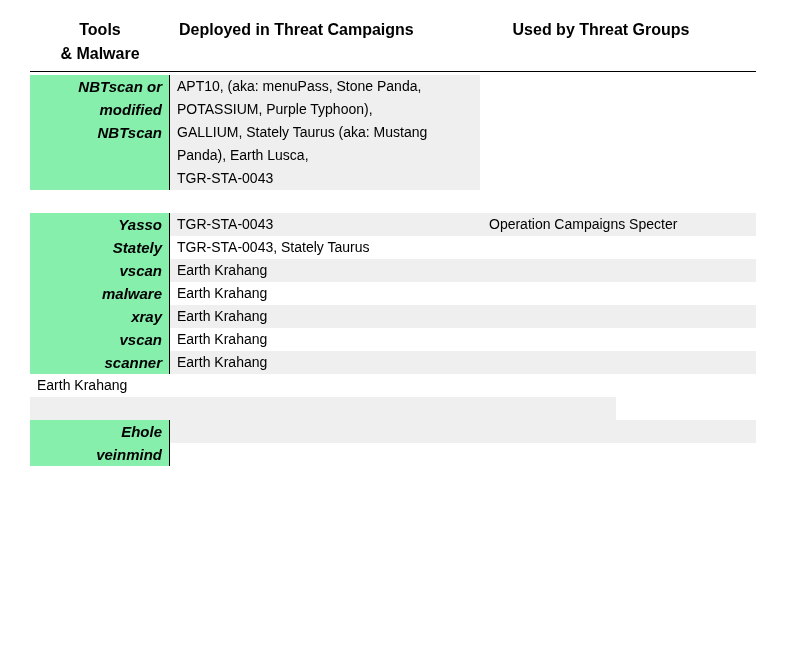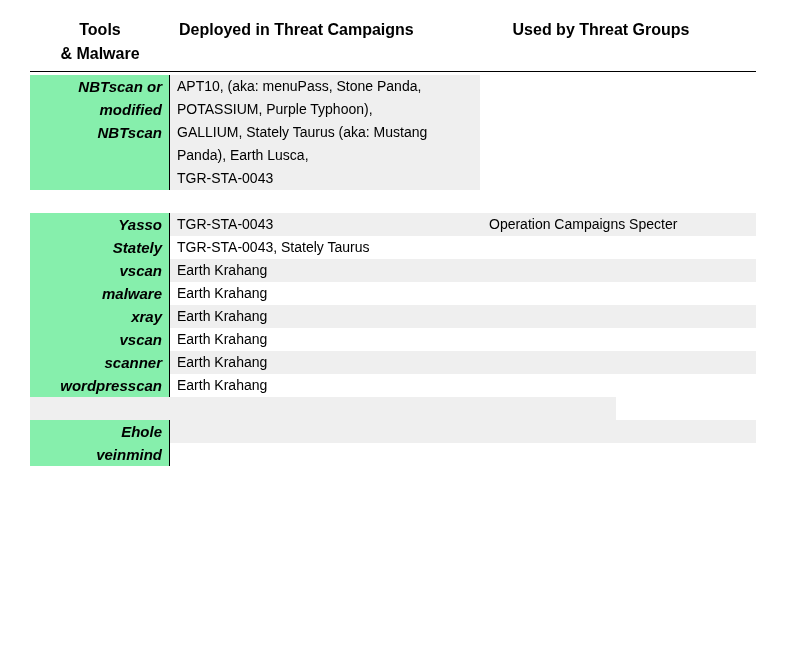--- a/index.html
+++ b/index.html
@@ -132,21 +132,20 @@
         <div class="cell c-campaigns"></div>
       </div>
 
       <div class="row striped">
         <div class="cell c-tool">scanner</div>
         <div class="cell c-groups">Earth Krahang</div>
         <div class="cell c-campaigns"></div>
       </div>
 
       <div class="row">
-        <div class="cell c-tool">wordpresscan</div>
         <div class="cell c-groups">Earth Krahang</div>
         <div class="cell c-campaigns"></div>
       </div>
 
       <div class="row striped">
         <div class="cell c-groups"></div>
         <div class="cell c-campaigns"></div>
       </div>
 
       <div class="row striped">

